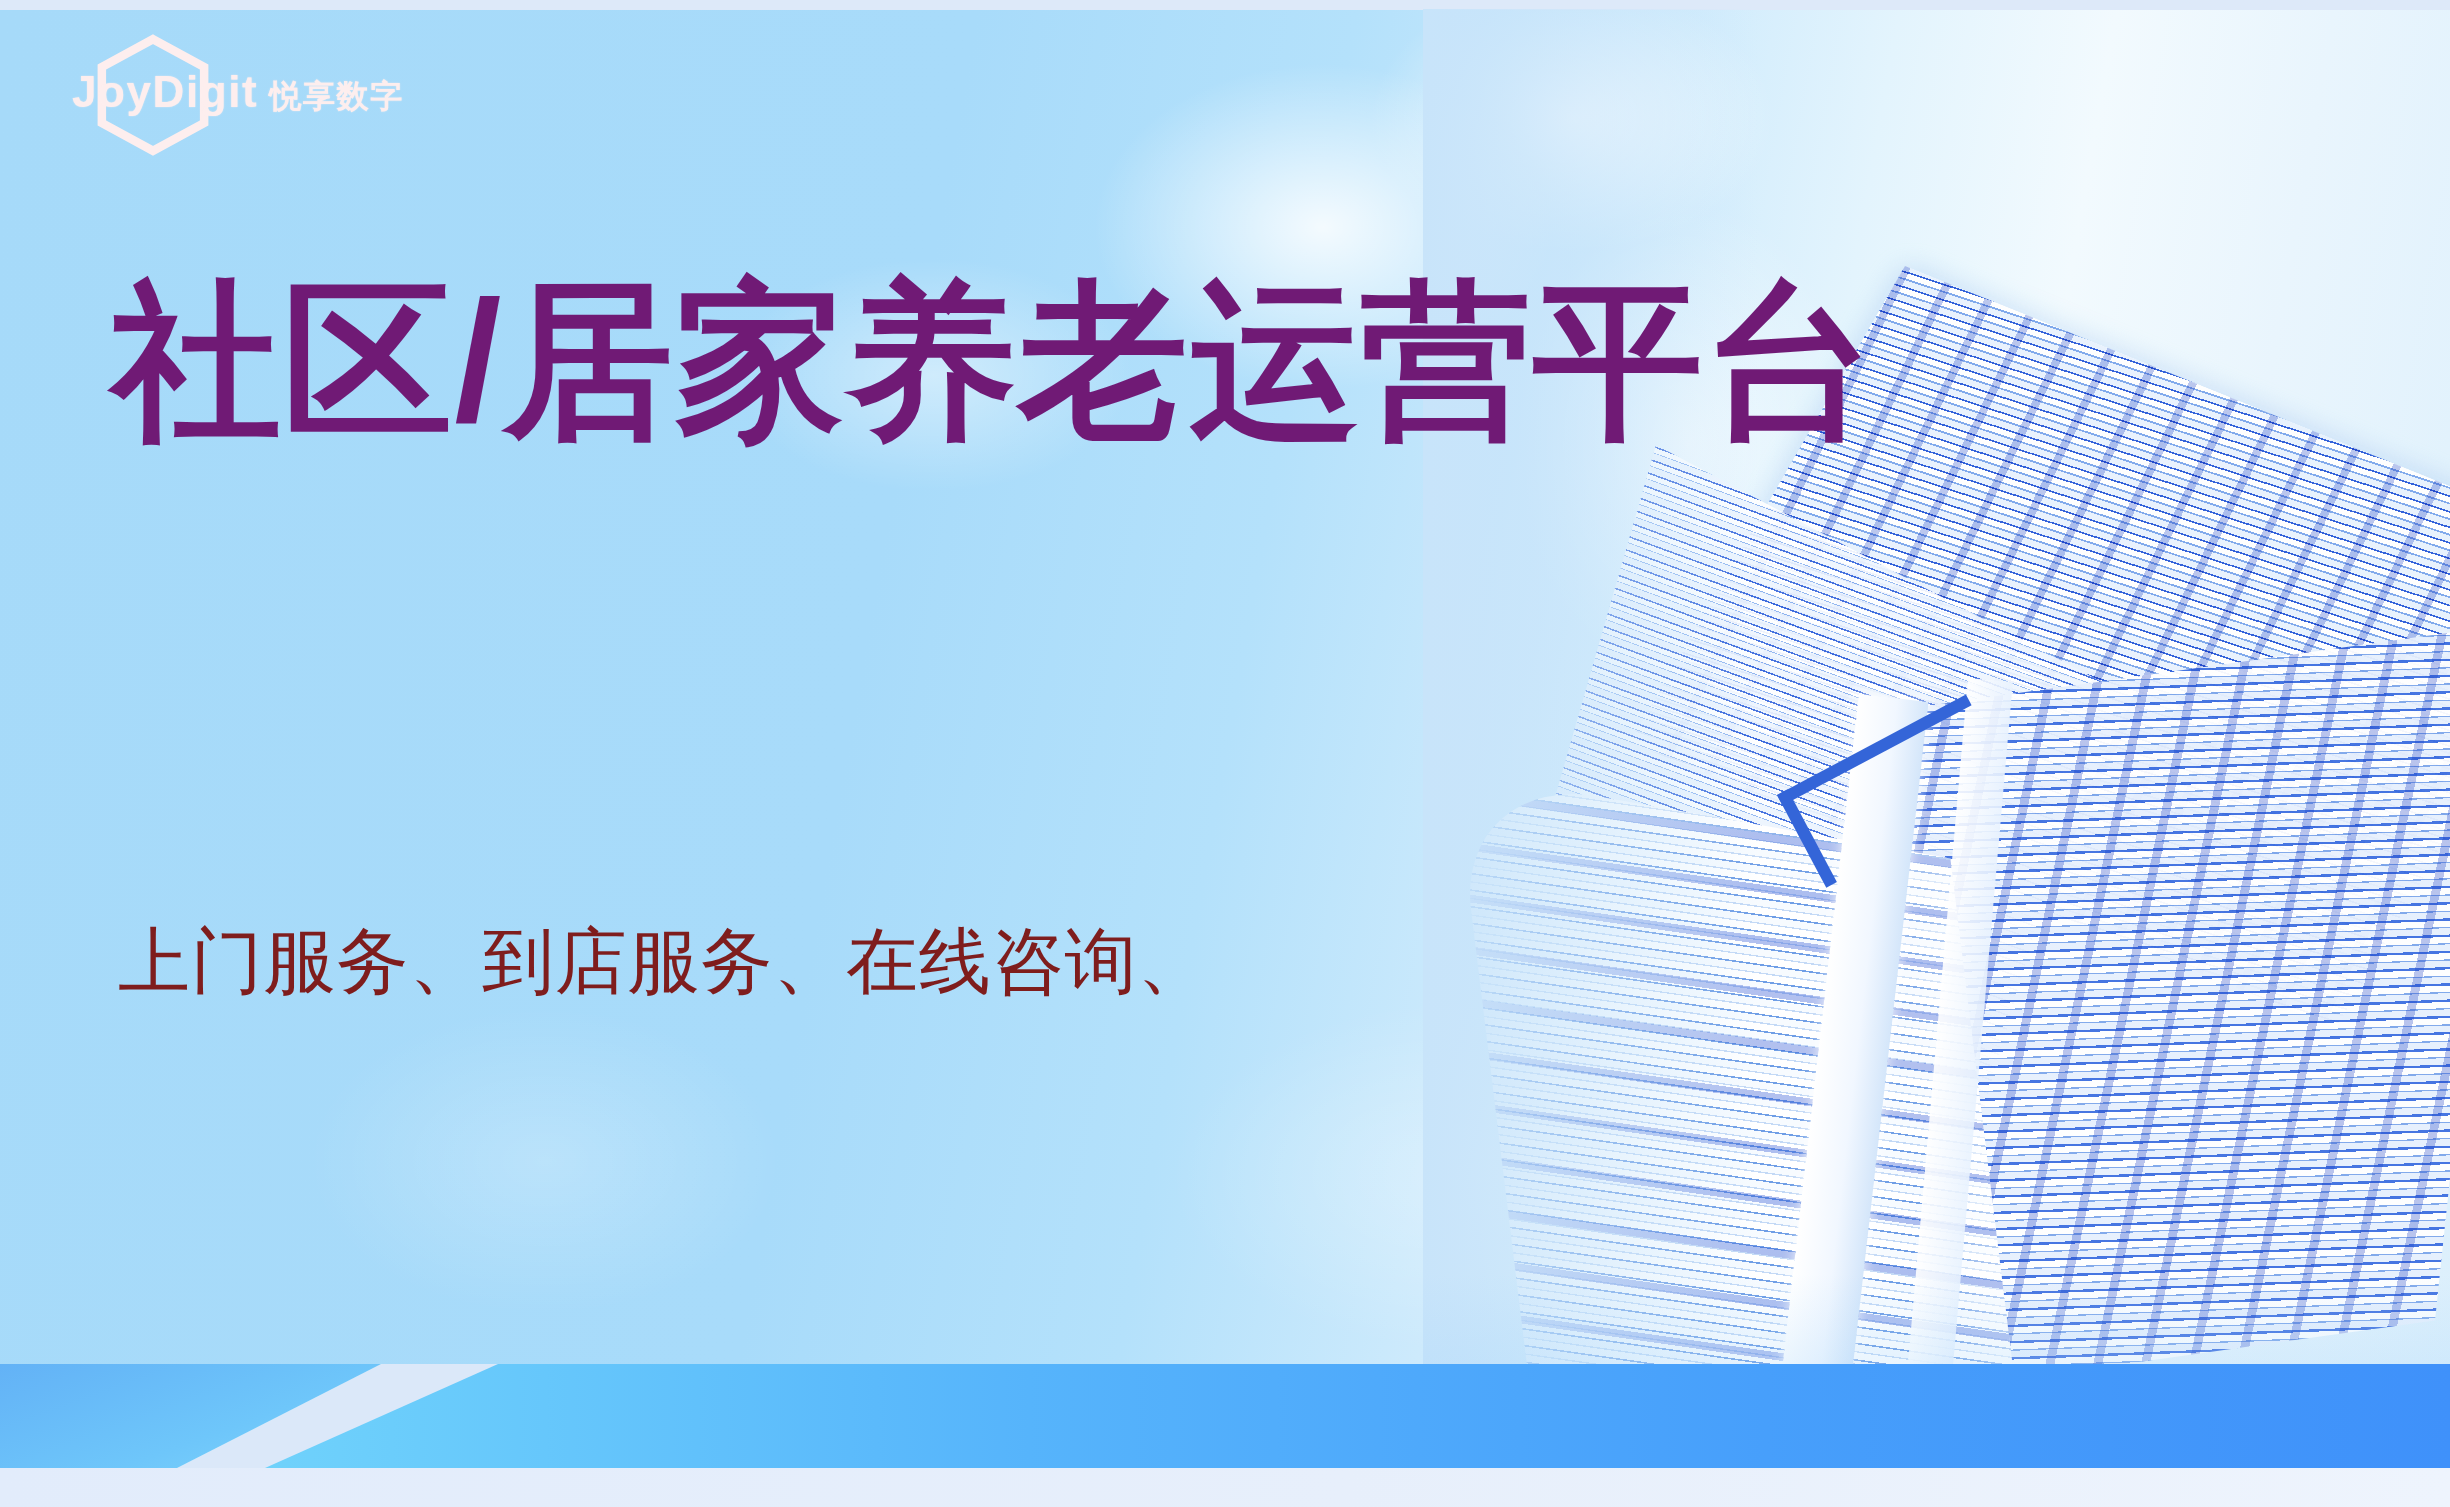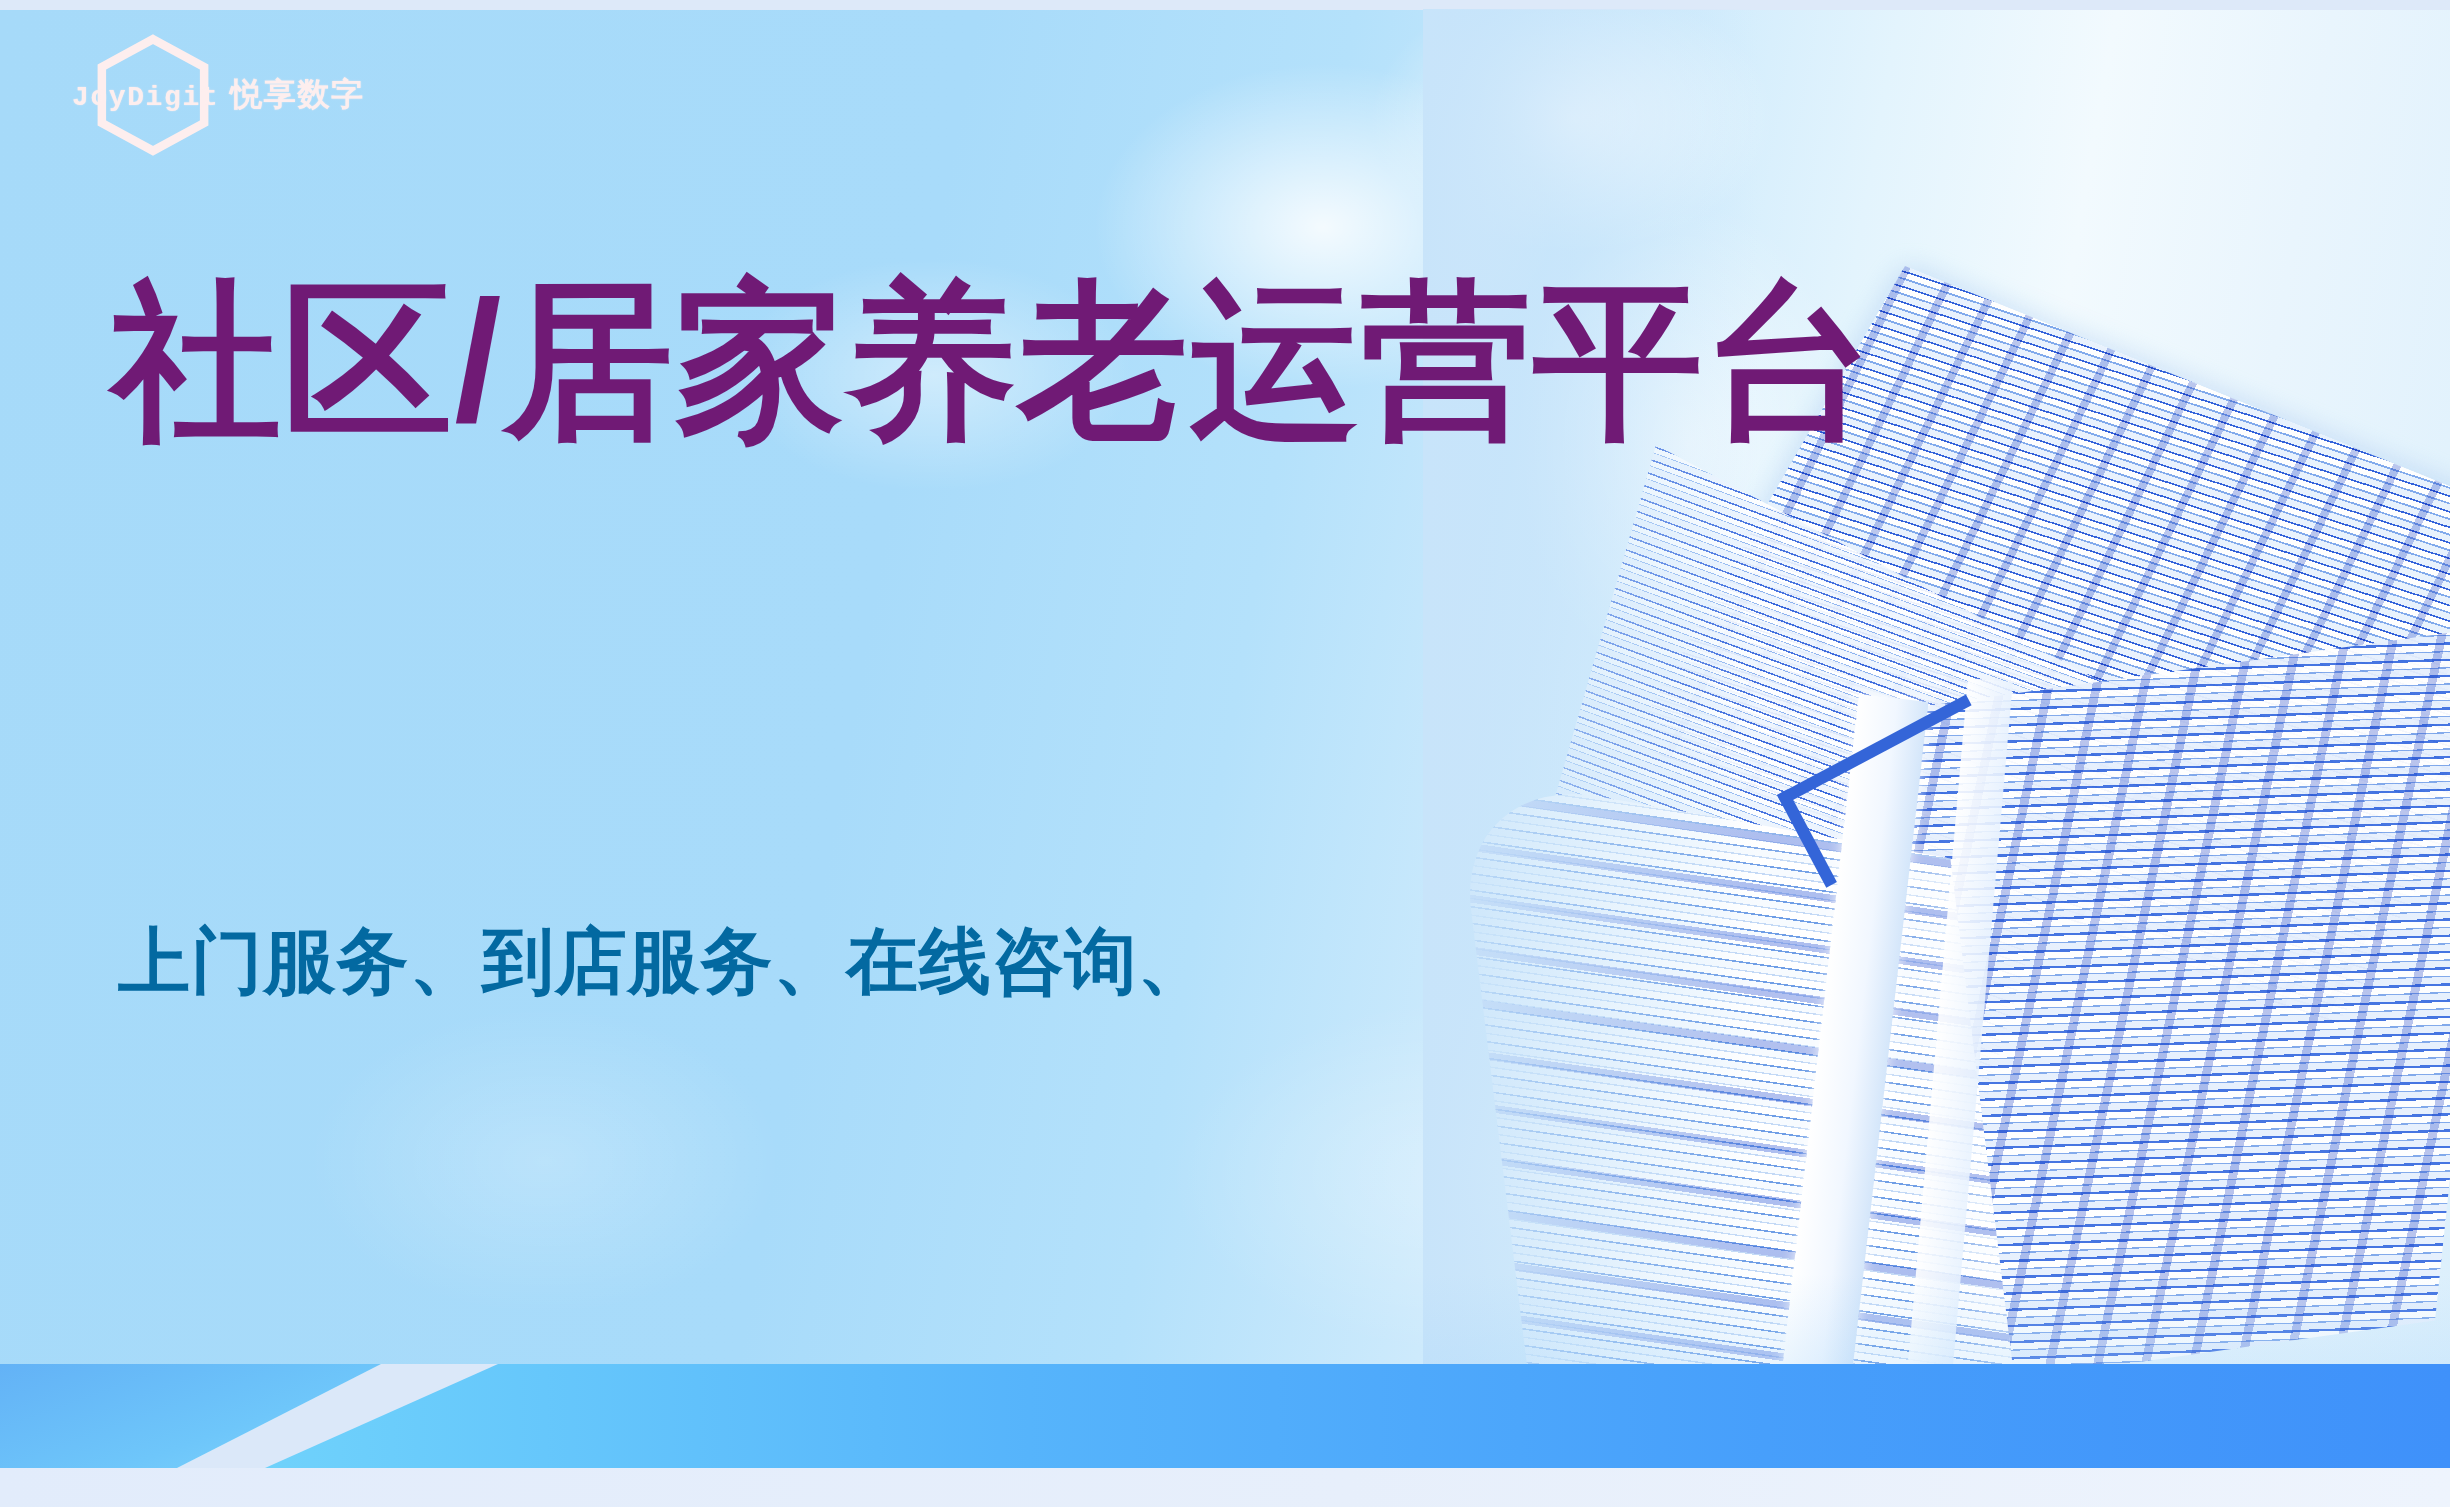--- a/index.html
+++ b/index.html
@@ -209,22 +209,22 @@
     left: 0; top: 34px;
     width: 280px;
     color: #fdeeee;
     font-size: 42px;
     font-weight: 700;
     letter-spacing: 0.8px;
     white-space: nowrap;
     text-shadow: 0 0 1.6px rgba(255,240,240,.8);
   }
   .logo-text .en {
-    font-family: Liberation Mono, monospace;
-    font-size: 28px;
+    font-family: Liberation Sans, sans-serif;
+    font-size: 44px;
     letter-spacing: 1.6px;
   }
   .logo-text .cn {
     font-size: 32px;
     margin-left: 11px;
     letter-spacing: 1.6px;
   }
 
   
   .headline {
@@ -243,22 +243,22 @@
     font-size: 65px;
     font-weight: 900;
     color: #1b59a6;
     letter-spacing: 2.3px;
     white-space: nowrap;
   }
   .scenes {
     position: absolute;
     left: 118px; top: 903px;
     font-size: 72px;
-    font-weight: 700;
-    color: #0369a1;
+    font-weight: 400;
+    color: #7f1d1d;
     line-height: 1.62;
     letter-spacing: 0.8px;
   }
   .scenes div { white-space: nowrap; }
 
   
   .banner {
     position: absolute;
     left: 0; top: 1364px;
     width: 2450px; height: 144px;

